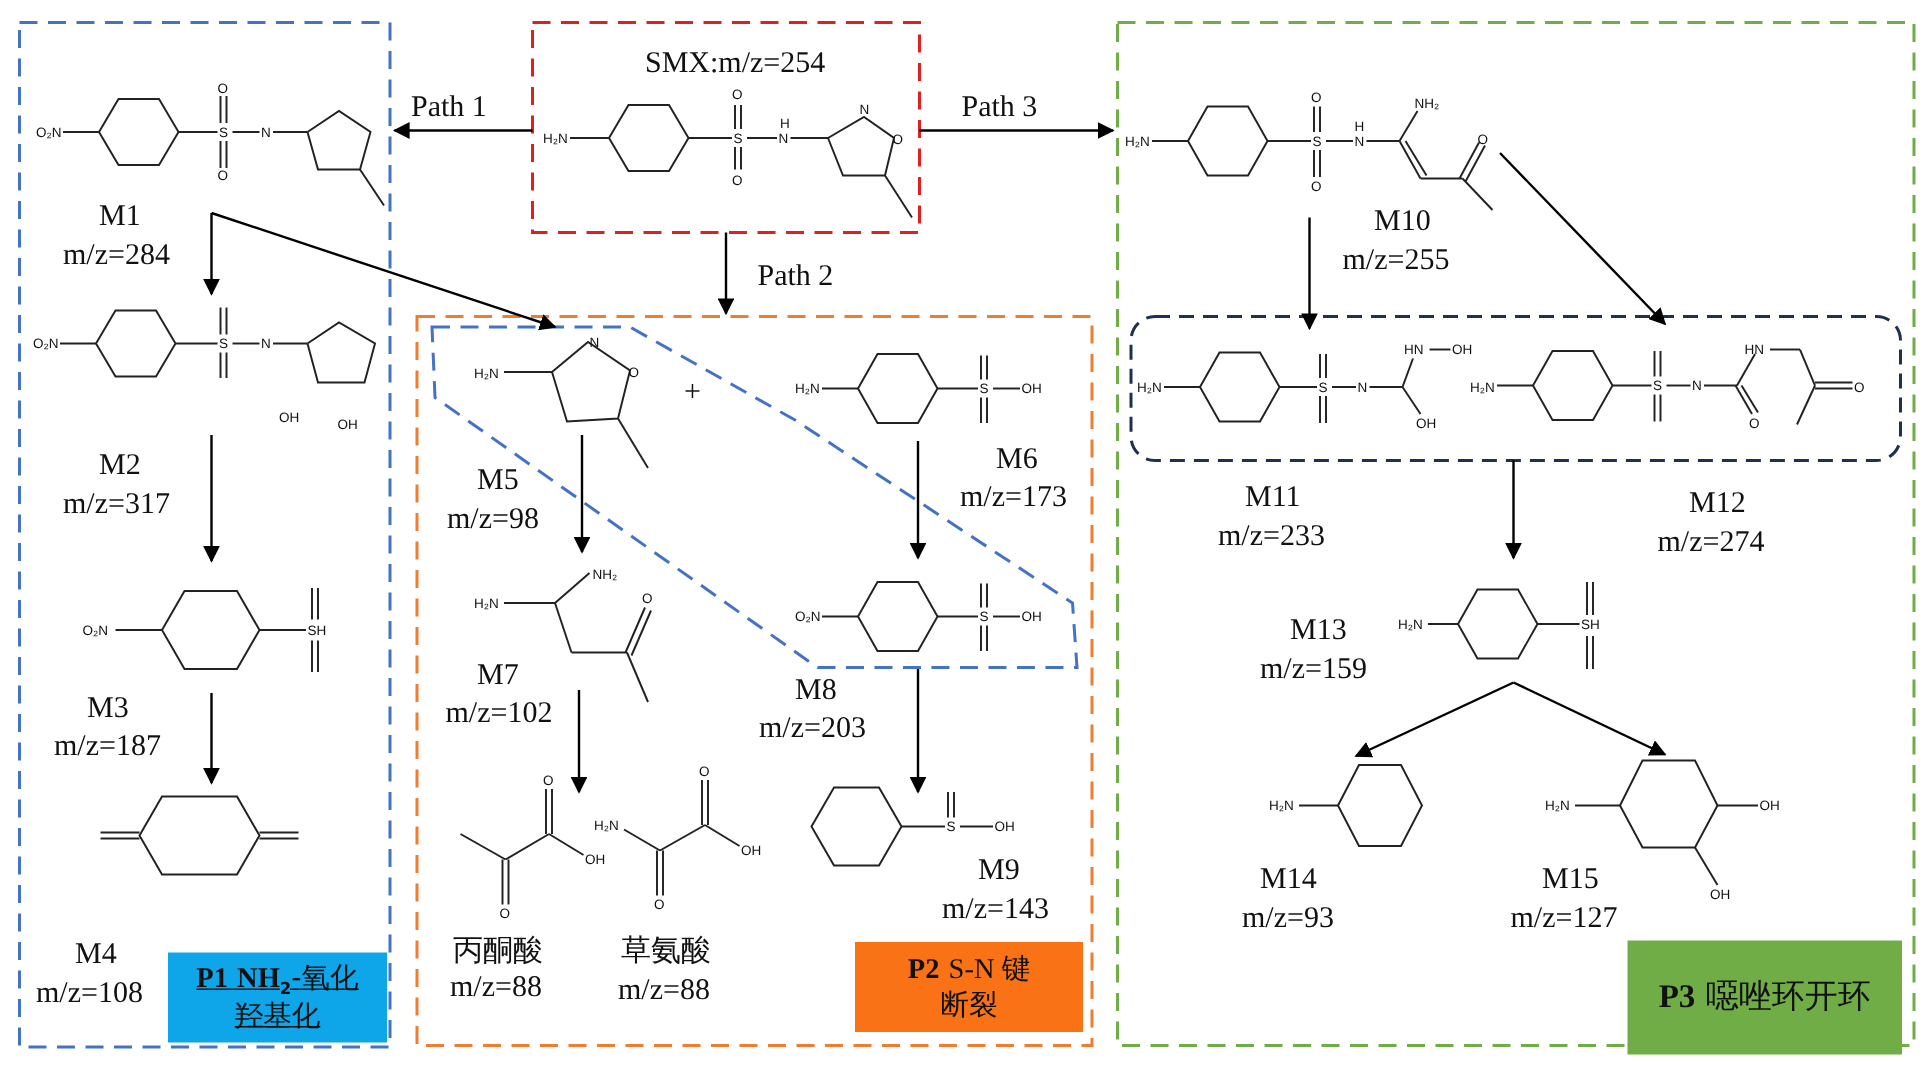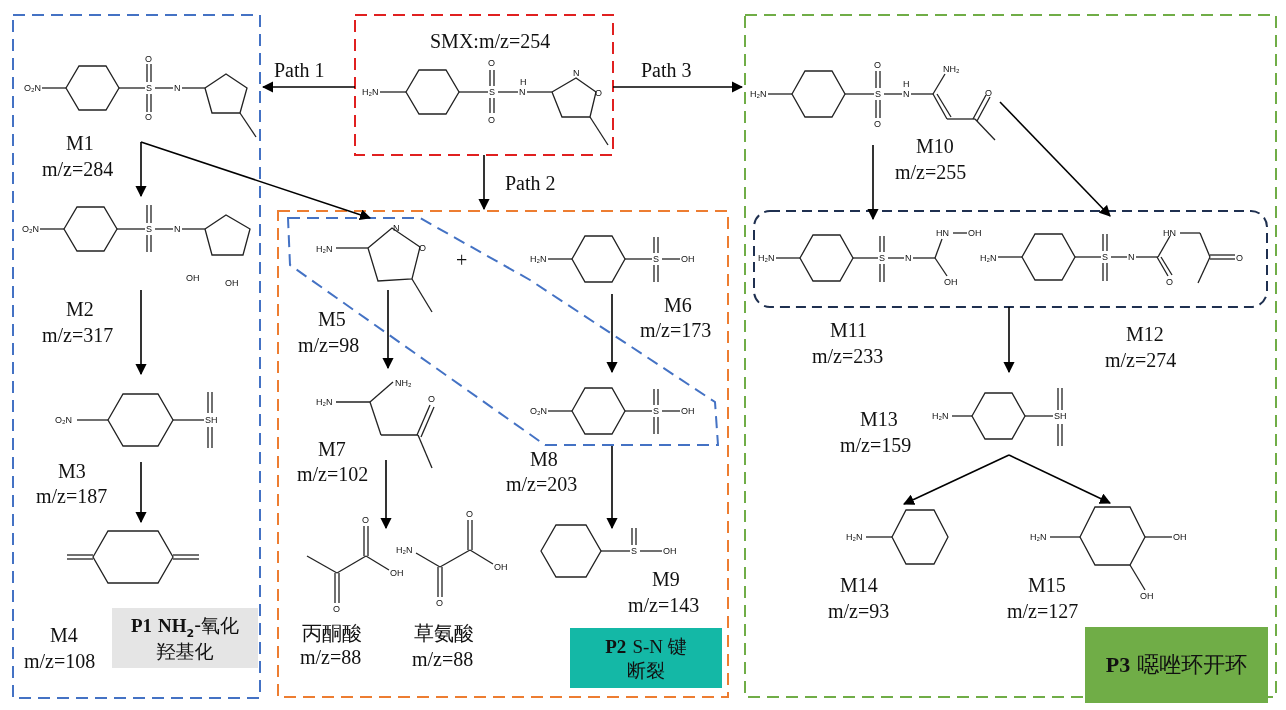--- a/index.html
+++ b/index.html
@@ -347,24 +347,24 @@
     <polygon class="bond" points="1080,537 1095,507 1130,507 1145,537 1130,565 1095,565"></polygon>
     <line class="bond" x1="1145" y1="537" x2="1172" y2="537"></line>
     <text class="atom" x="1173" y="540">OH</text>
     <line class="bond" x1="1130" y1="565" x2="1145" y2="590"></line>
     <text class="atom" x="1140" y="599">OH</text>
   </g>
   <text class="lbl" x="1028" y="592">M15</text>
   <text class="lbl" x="1007" y="618">m/z=127</text>
 </svg>
 
-<div class="tag" style="left:112px;top:608px;width:146px;height:60px;background:#e5e5e5;">
+<div class="tag" style="left:112px;top:635px;width:146px;height:60px;background:#0ea5e9;text-decoration:underline;">
   <div><b>P1</b> <b>NH</b><sub style="font-size:11px;font-weight:bold;">2</sub><span>-氧化</span></div>
   <div>羟基化</div>
 </div>
-<div class="tag" style="left:570px;top:628px;width:152px;height:60px;background:#14b8a6;">
+<div class="tag" style="left:570px;top:628px;width:152px;height:60px;background:#f97316;">
   <div><b>P2</b> <span style="font-family:'Liberation Serif','DejaVu Serif',serif;">S-N 键</span></div>
   <div>断裂</div>
 </div>
 <div class="tag" style="left:1085px;top:627px;width:183px;height:76px;background:#70ad47;font-size:22px;">
   <div><b>P3</b> <span>噁唑环开环</span></div>
 </div>
 </div>
 
 </body></html>

